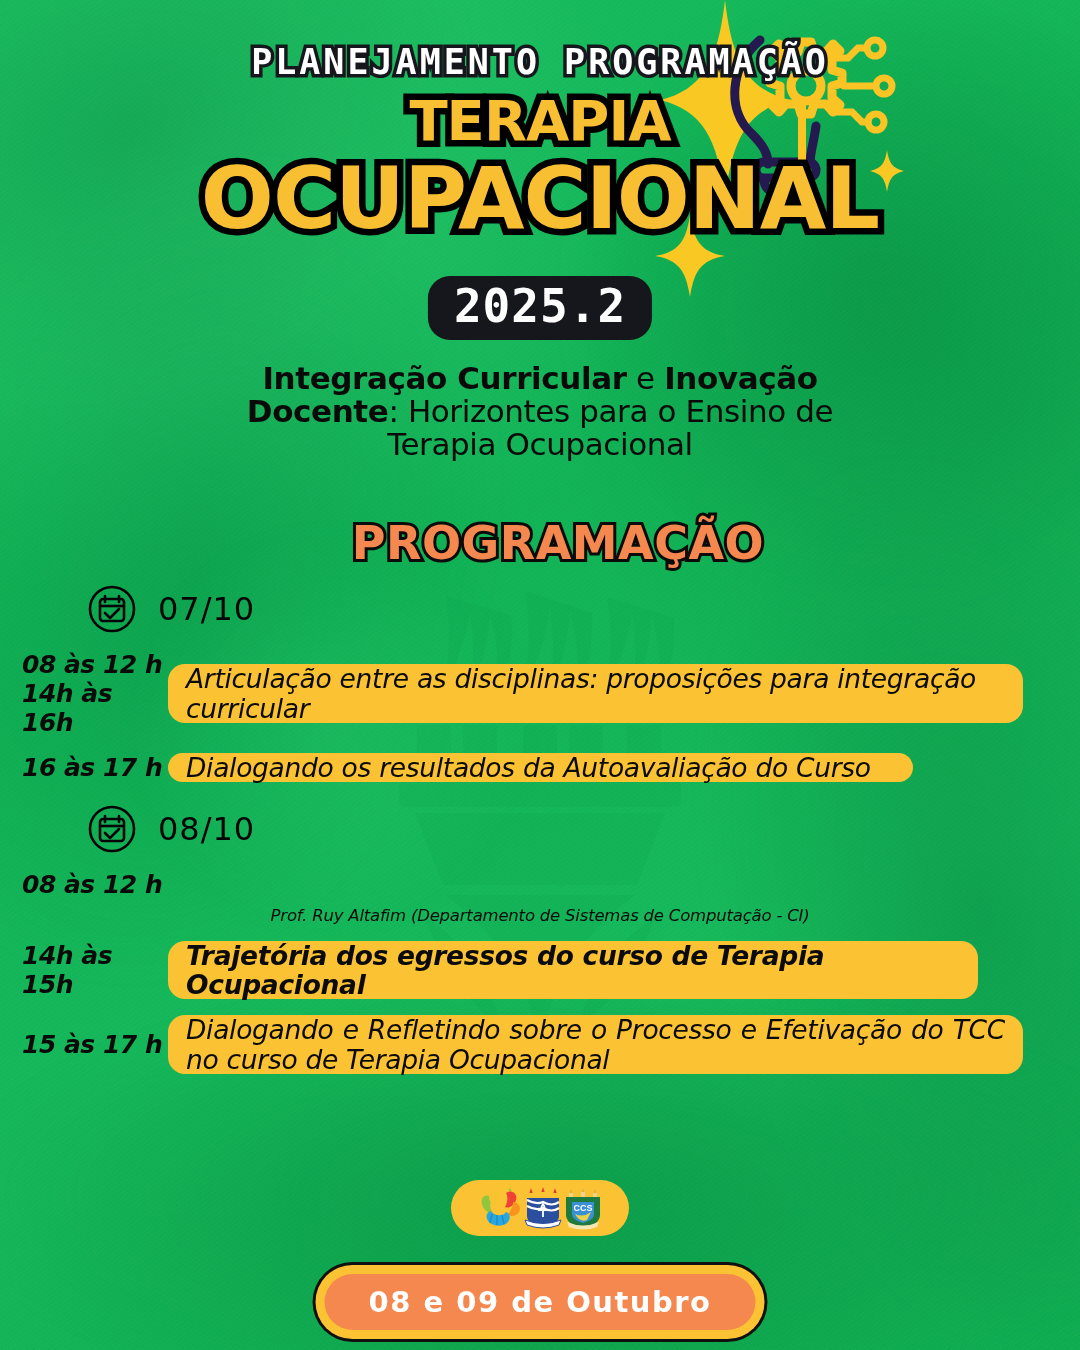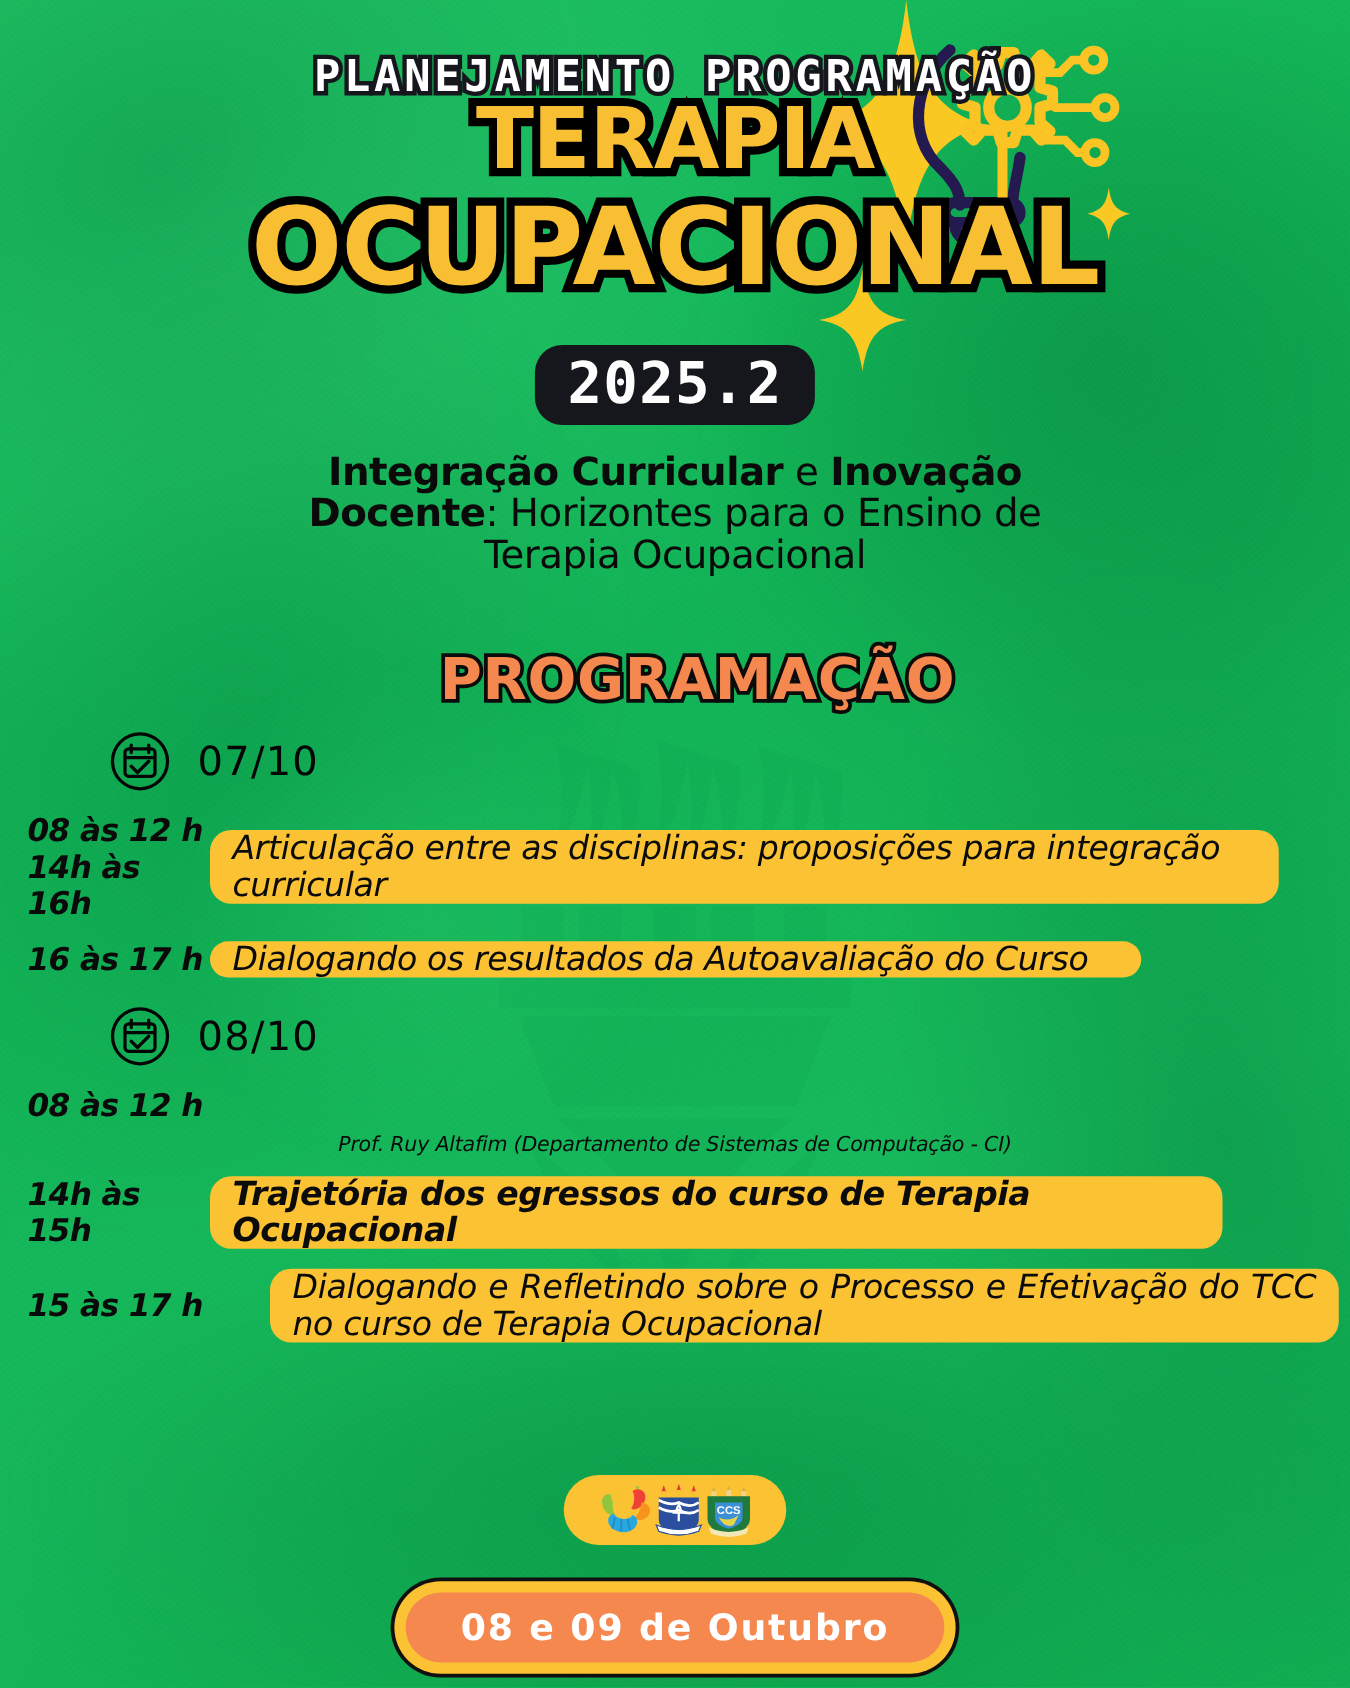--- a/index.html
+++ b/index.html
@@ -62,21 +62,21 @@
     font-weight:bold;font-size:35px;letter-spacing:3px;color:#ffffff;
     -webkit-text-stroke:7px #16161d;paint-order:stroke fill;
     white-space:nowrap;
   }
   .title1,.title2{
     position:absolute;left:0;right:0;text-align:center;
     font-family:"DejaVu Sans","Liberation Sans",sans-serif;
     font-weight:bold;color:#f9bf33;white-space:nowrap;
     -webkit-text-stroke:13px #000000;paint-order:stroke fill;
   }
-  .title1{top:72px;font-size:68px;letter-spacing:-1px;}
+  .title1{top:88px;font-size:56px;letter-spacing:-1px;}
   .title2{top:148px;font-size:86px;letter-spacing:-1px;}
 
   .bulb{position:absolute;left:718px;top:18px;width:180px;height:190px;}
 
   .badge2025{
     position:absolute;left:50%;top:276px;transform:translateX(-50%);
     background:#16161d;border-radius:22px;padding:7px 26px 11px;
     font-family:"DejaVu Sans Mono","Liberation Mono",monospace;
     font-weight:bold;font-size:46px;letter-spacing:1px;color:#fdfdfd;
     line-height:1;white-space:nowrap;
@@ -297,21 +297,21 @@
             <div>14h às 15h</div>
           </div>
           <div class="pill" style="width:810px;font-weight:bold;">Trajetória dos egressos do curso de Terapia Ocupacional</div>
         </div>
       </div>
       <div style="margin:16px 0 0 0;">
         <div class="row">
           <div class="time">
             <div>15 às 17 h</div>
           </div>
-          <div class="pill justify" style="width:855px;margin-left:48px;">Dialogando e Refletindo sobre o Processo e Efetivação do TCC no curso de Terapia Ocupacional</div>
+          <div class="pill justify" style="width:855px;">Dialogando e Refletindo sobre o Processo e Efetivação do TCC no curso de Terapia Ocupacional</div>
         </div>
       </div>
     </div>
 
   <div class="logobar">
 
     <svg width="46" height="40" viewBox="0 0 46 40">
       <path d="M16 11 C10 4 3 8 5 16 C6 22 11 25 15 24 C12 18 13 13 16 11 Z" fill="#8fc63d"></path>
       <path d="M24 6 C20 0 12 2 12 9 C12 14 16 18 20 18 C18 13 20 8 24 6 Z" fill="#f7c331"></path>
       <path d="M29 5 C34 1 41 5 39 12 C37 18 31 21 28 19 C31 14 31 8 29 5 Z" fill="#ef4136"></path>

